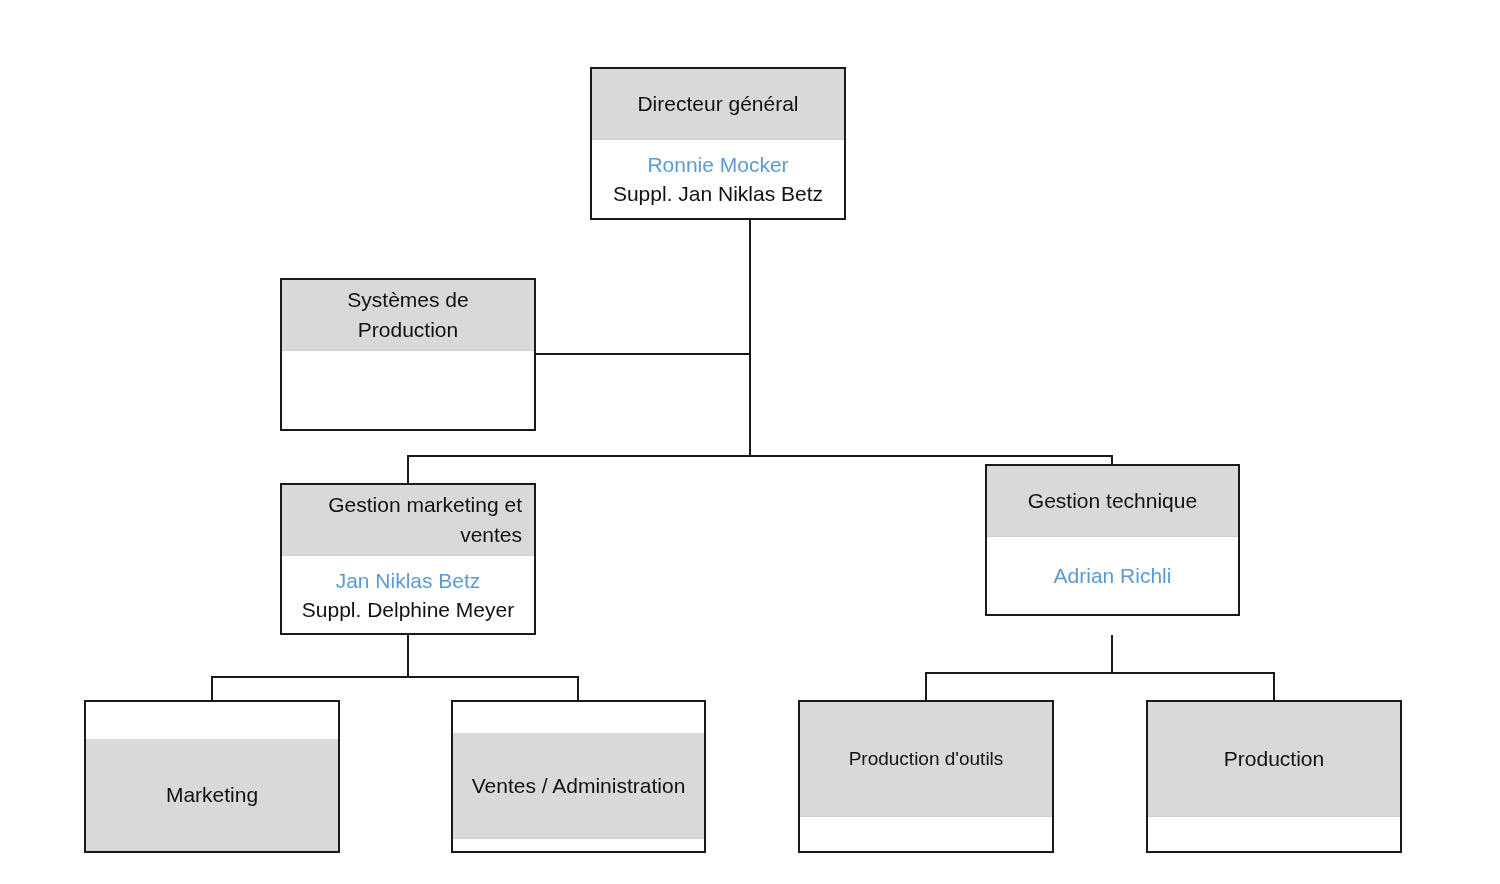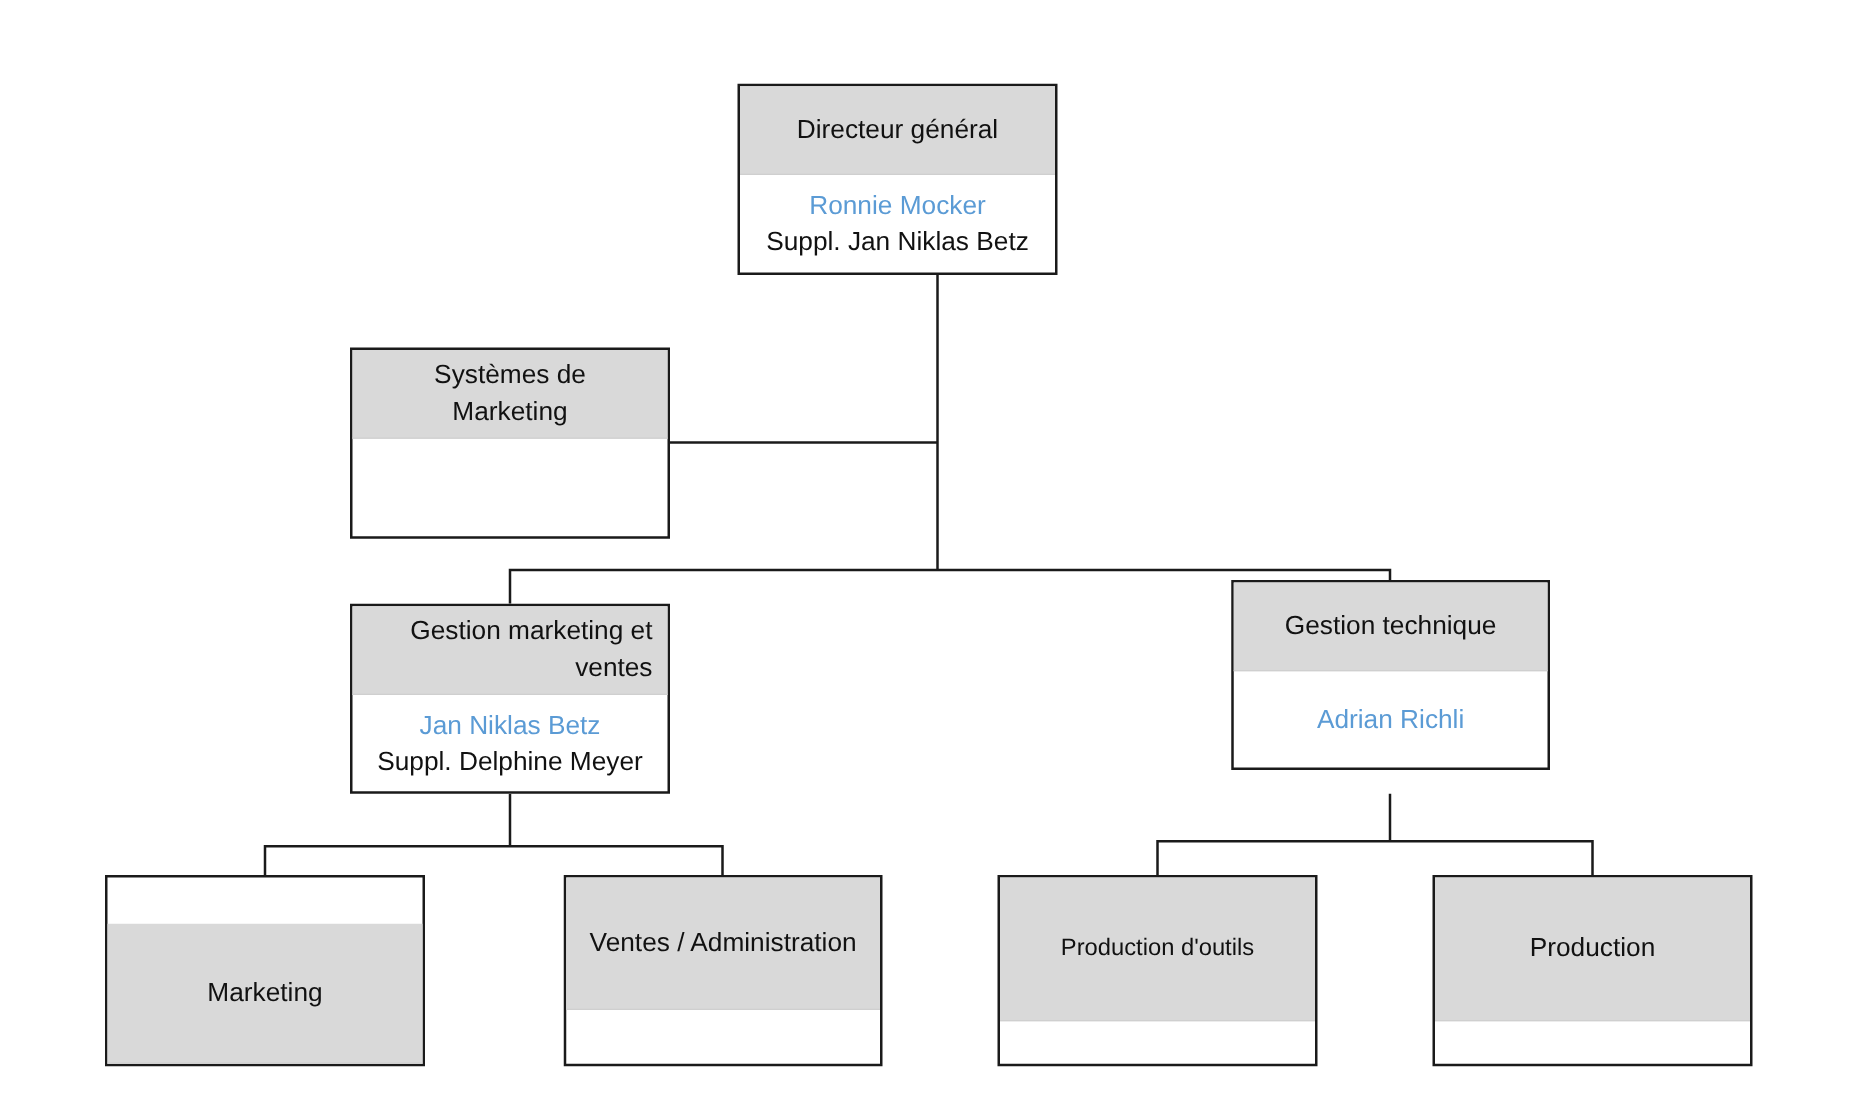--- a/index.html
+++ b/index.html
@@ -34,21 +34,21 @@
 
 <div class="node" style="left:590px; top:67px; width:256px; height:153px;">
   <div class="hdr" style="height:70px;">Directeur général</div>
   <div class="bdy">
     <div class="name">Ronnie Mocker</div>
     <div class="deputy">Suppl. Jan Niklas Betz</div>
   </div>
 </div>
 
 <div class="node" style="left:280px; top:278px; width:256px; height:153px;">
-  <div class="hdr" style="height:70px; padding:0 50px;">Systèmes de Marketing</div>
+  <div class="hdr" style="height:70px; padding:0 50px;">Systèmes de Production</div>
 </div>
 
 <div class="node" style="left:280px; top:483px; width:256px; height:152px;">
   <div class="hdr" style="height:70px; padding:0 12px;text-align:right;">Gestion marketing et ventes</div>
   <div class="bdy">
     <div class="name">Jan Niklas Betz</div>
     <div class="deputy">Suppl. Delphine Meyer</div>
   </div>
 </div>
 
@@ -58,21 +58,21 @@
     <div class="name">Adrian Richli</div>
   </div>
 </div>
 
 <div class="node" style="left:84px; top:700px; width:256px; height:153px;">
   <div class="hdr" style="height:114px;margin-top:37px;">Marketing</div>
   <div class="bdy"></div>
 </div>
 
 <div class="node" style="left:451px; top:700px; width:255px; height:153px;">
-  <div class="hdr" style="height:105px; padding:0;">Ventes / Administration</div>
+  <div class="hdr" style="height:105px; padding:0;margin-top:31px;">Ventes / Administration</div>
   <div class="bdy"></div>
 </div>
 
 <div class="node" style="left:798px; top:700px; width:256px; height:153px;">
   <div class="hdr small-hdr" style="height:114px;">Production d'outils</div>
   <div class="bdy"></div>
 </div>
 
 <div class="node" style="left:1146px; top:700px; width:256px; height:153px;">
   <div class="hdr" style="height:114px;">Production</div>

